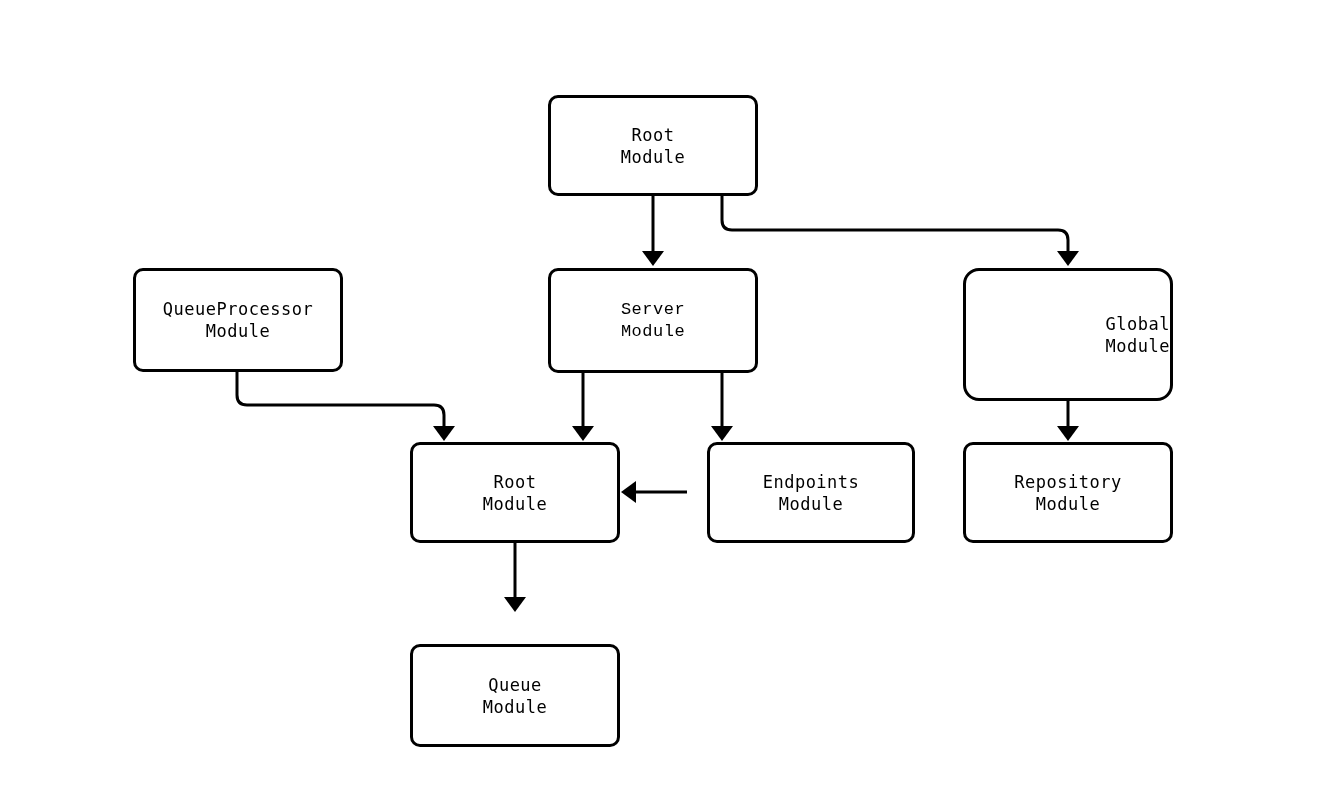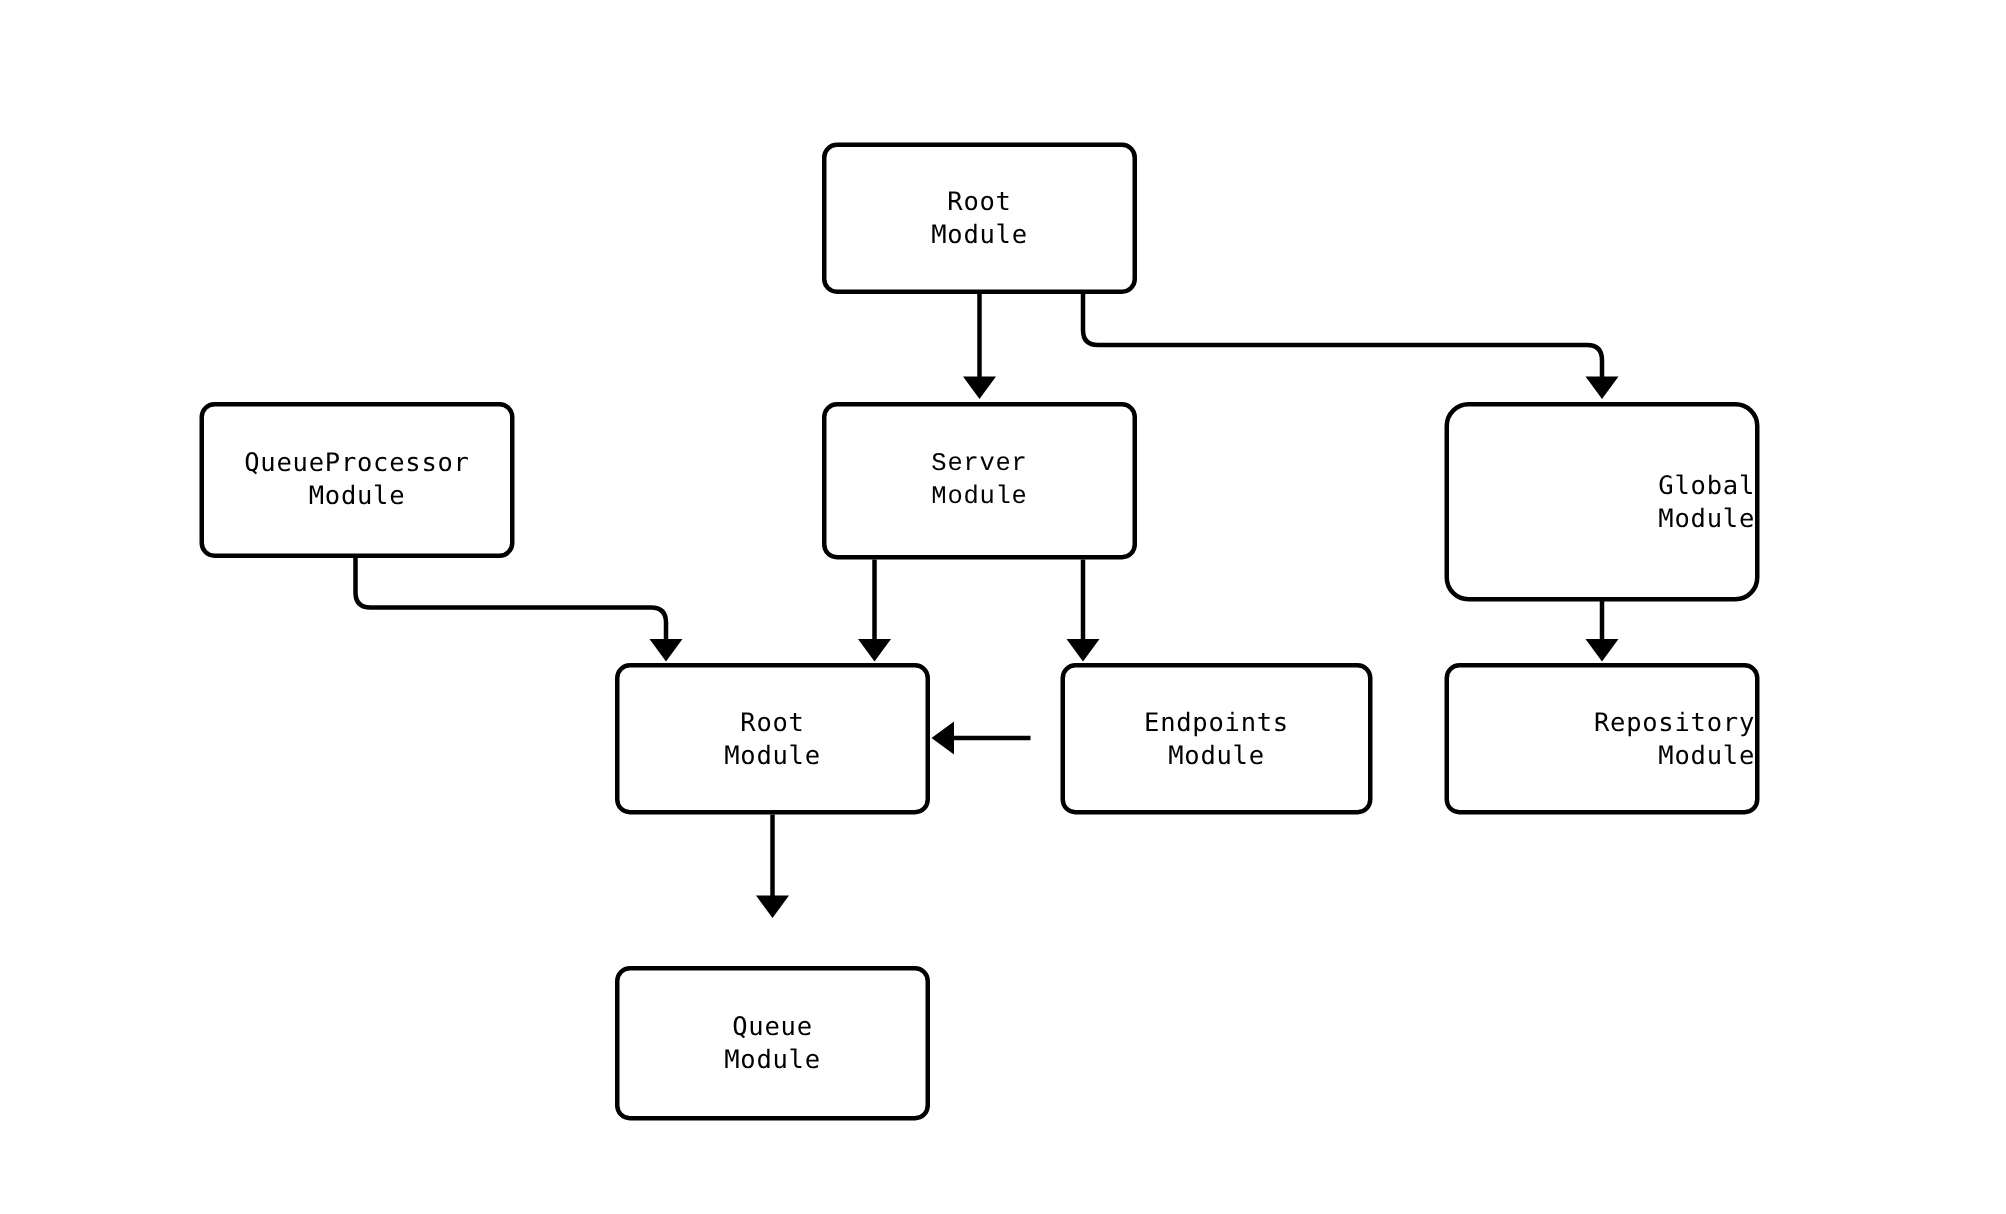--- a/index.html
+++ b/index.html
@@ -97,21 +97,21 @@
   <div class="node" style="left: 410px; top: 442px; width: 210px; height: 101px; border-width: 3px; border-color: rgb(0, 0, 0); border-radius: 10px;">
     <span class="node-line">Root</span>
     <span class="node-line">Module</span>
   </div>
 
   <div class="node" style="left: 687px; top: 442px; width: 208px; height: 101px; border-width: 3px; border-color: rgb(0, 0, 0); border-radius: 10px; margin-left: 20px;">
     <span class="node-line">Endpoints</span>
     <span class="node-line">Module</span>
   </div>
 
-  <div class="node" style="left: 963px; top: 442px; width: 210px; height: 101px; border-width: 3px; border-color: rgb(0, 0, 0); border-radius: 10px; align-items: flex-end;">
+  <div class="node" style="left: 963px; top: 442px; width: 210px; height: 101px; border-width: 3px; border-color: rgb(0, 0, 0); border-radius: 10px;">
     <span class="node-line">Repository</span>
     <span class="node-line">Module</span>
   </div>
 
   <div class="node" style="left: 410px; top: 613px; width: 210px; height: 103px; border-width: 3px; border-color: rgb(0, 0, 0); border-radius: 10px; margin-top: 31px;">
     <span class="node-line">Queue</span>
     <span class="node-line">Module</span>
   </div>
 
 </div>

